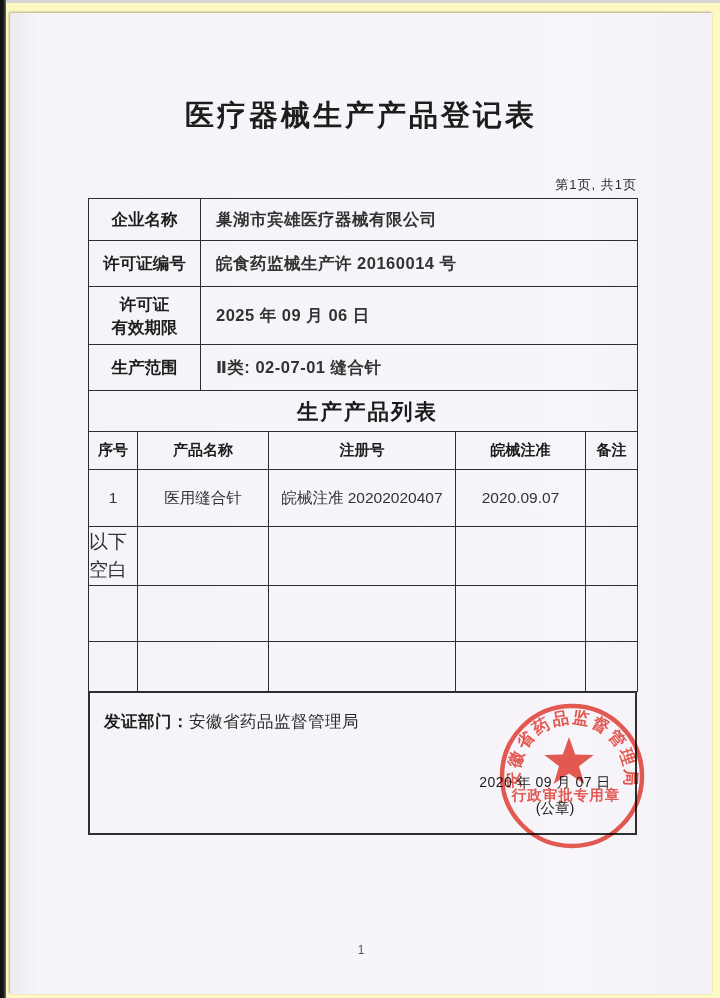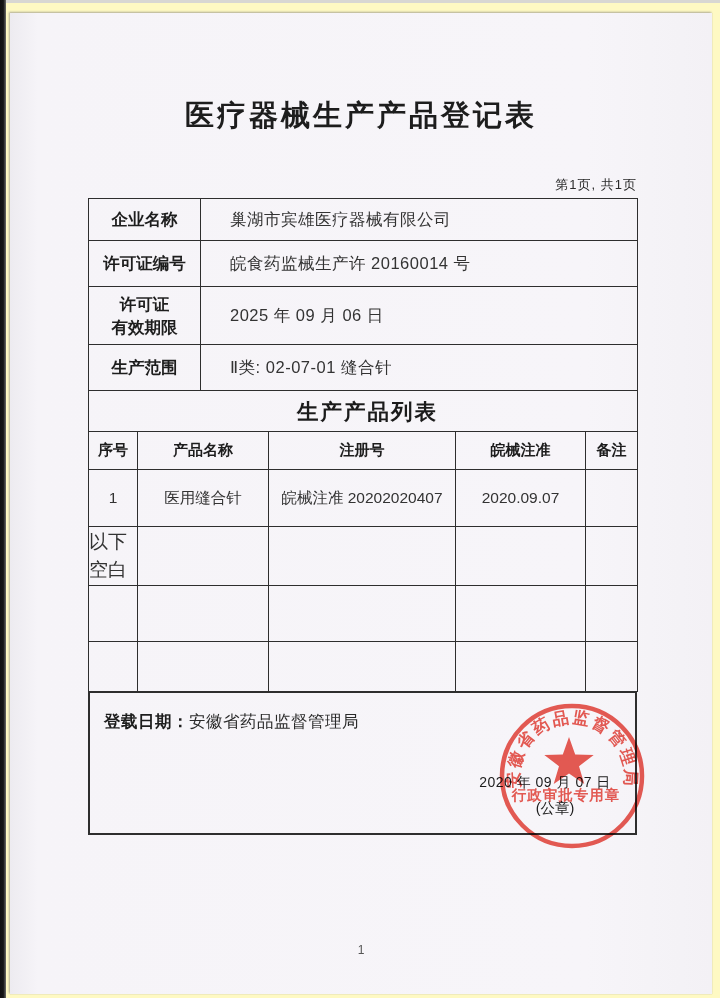--- a/index.html
+++ b/index.html
@@ -42,21 +42,21 @@
   .pos-info    { position: absolute; left: 78px; top: 185px; }
   .pos-product { position: absolute; left: 78px; top: 377px; }
   .pos-footer  { position: absolute; left: 78px; top: 678px; width: 549px; height: 144px;
                  border: 2px solid #2e2e2e; }
 
   .info-label {
     width: 112px; text-align: center; font-weight: 600; font-size: 16.5px;
     color: #1d1d1d; white-space: pre-line; line-height: 1.35;
   }
   .info-value {
-    padding-left: 29px; font-size: 16.5px; font-weight: 400; color: #333;
+    padding-left: 15px; font-size: 16.5px; font-weight: 700; color: #333;
     letter-spacing: 0.5px;
   }
   .r-h42 { height: 42px; margin-top: 32px; } .r-h46 { height: 46px; } .r-h58 { height: 58px; }
   .r-h41 { height: 41px; } .r-h38 { height: 38px; } .r-h57 { height: 57px; }
   .r-h59 { height: 59px; } .r-h56 { height: 56px; } .r-h50 { height: 50px; }
 
   .section-title {
     text-align: center; font-size: 21.5px; font-weight: 700; letter-spacing: 2px;
     color: #1b1b1b;
     padding-left: 9px;
@@ -175,21 +175,21 @@
         <td class="cell"></td>
         <td class="cell"></td>
         <td class="cell"></td>
         <td class="cell"></td>
       </tr>
     </tbody>
       </table>
 
     <div class="pos-footer">
       <div class="issuer-line">
-        <span class="lbl">登载日期：</span><span>安徽省药品监督管理局</span>
+        <span class="lbl">发证部门：</span><span>安徽省药品监督管理局</span>
       </div>
     </div>
 
     <div class="stamp-date">2020 年 09 月 07 日</div>
     <div class="seal-note">(公章)</div>
 
     <svg class="stamp-svg" viewBox="0 0 150 150">
       <circle cx="75" cy="75" r="70" fill="none" stroke-width="4.5" stroke="#e8453c"></circle>
       <defs>
         <path id="arcPath" d="M 25.2 93.1 A 53 53 0 1 1 124.8 93.1" fill="none"></path>

